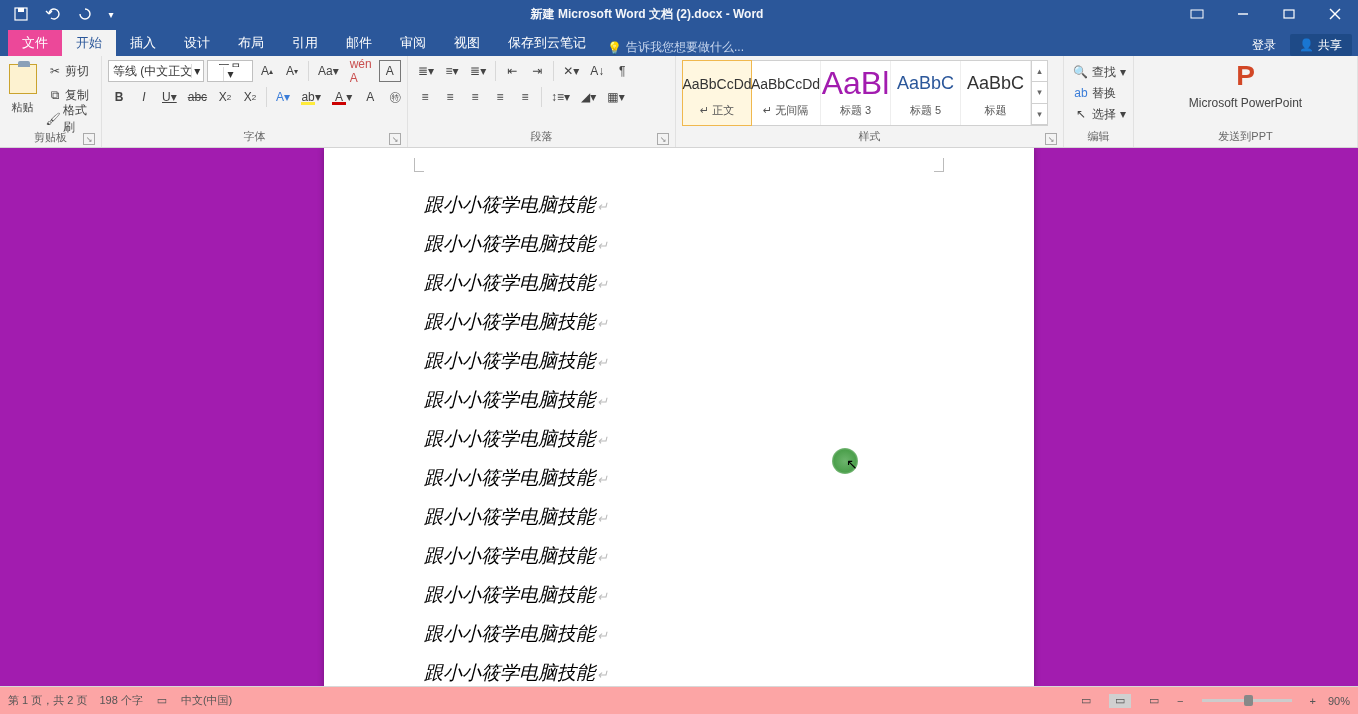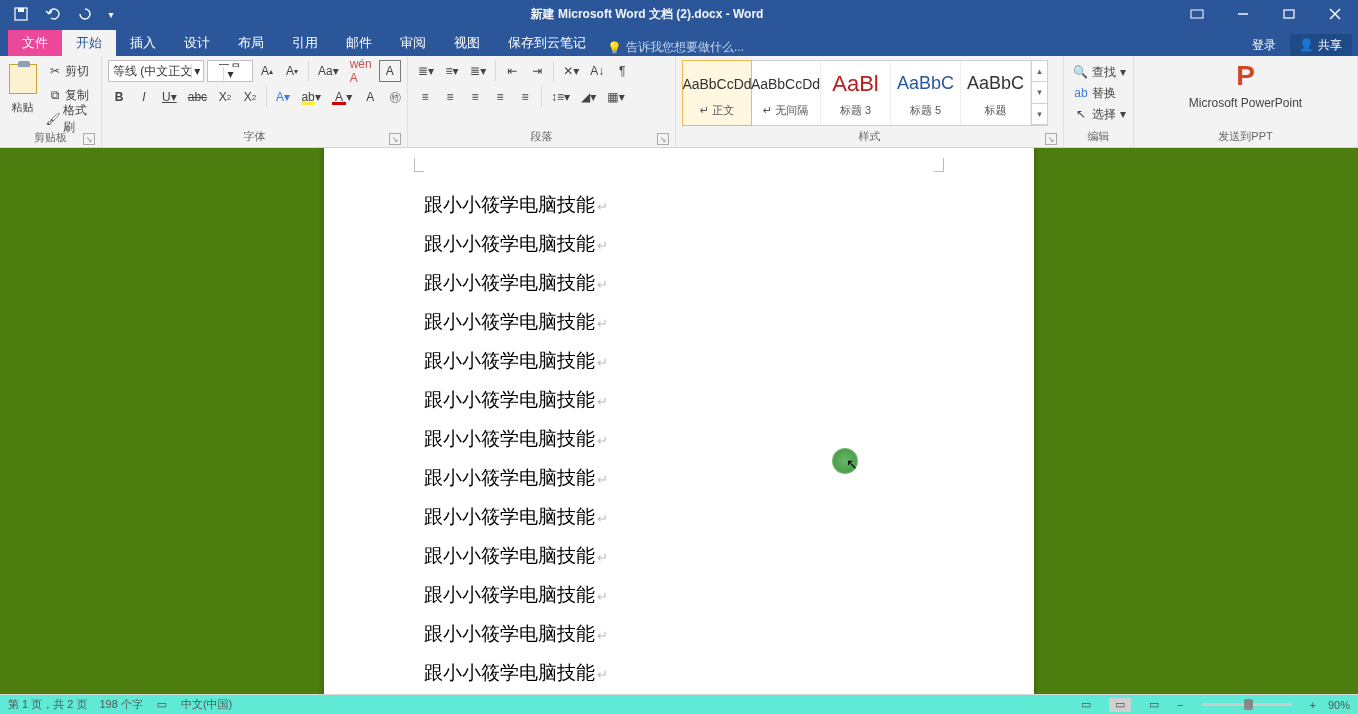--- a/index.html
+++ b/index.html
@@ -34,39 +34,39 @@
 .row{display:flex;gap:3px;align-items:center;}
 .bold{font-weight:bold;}
 .ital{font-style:italic;}
 .under{text-decoration:underline;}
 .strike{text-decoration:line-through;}
 .colorstrip{height:3px;background:#c00;display:block;width:14px;margin-top:-2px;}
 .yel{background:#ffeb3b;}
 .styles-gallery{display:flex;border:1px solid #d0d0d0;background:#fff;height:66px;}
 .style-item{width:70px;border-right:1px solid #eee;display:flex;flex-direction:column;align-items:center;justify-content:center;font-size:11px;color:#555;padding:2px;}
 .style-item .prev{font-size:14px;color:#333;margin-bottom:4px;height:30px;display:flex;align-items:center;}
-.style-item .prev.big{font-size:22px;color:#b91c1c;}
+.style-item .prev.big{font-size:32px;color:#a21caf;}
 .style-item.sel{border:1px solid #f0b84e;background:#fff7e0;margin:-1px;}
 .scrollg{width:16px;display:flex;flex-direction:column;border-left:1px solid #d0d0d0;}
 .scrollg div{flex:1;display:flex;align-items:center;justify-content:center;font-size:9px;color:#666;border-bottom:1px solid #d0d0d0;}
 .edit-col{display:flex;flex-direction:column;gap:1px;padding-top:2px;}
 .edit-col .ei{display:flex;align-items:center;gap:4px;font-size:12px;color:#444;height:20px;padding:0 4px;white-space:nowrap;}
 .ppt-big{display:flex;flex-direction:column;align-items:center;justify-content:center;width:130px;font-size:12px;color:#444;}
 .ppt-big .picon{font-size:28px;color:#d24726;margin-bottom:4px;font-weight:bold;}
-.docarea{position:absolute;top:148px;left:0;right:0;bottom:16px;background:#4d7c0f;overflow:hidden;}
+.docarea{position:absolute;top:148px;left:0;right:0;bottom:16px;background:#a21caf;overflow:hidden;font-style:italic;}
 .page{width:710px;background:#fff;margin:0 auto;min-height:900px;position:relative;box-shadow:0 0 6px rgba(0,0,0,.3);}
 .page .margin-mark{position:absolute;top:10px;width:10px;height:14px;border:1px solid #bbb;border-top:none;}
 .page .margin-mark.l{left:90px;border-right:none;}
 .page .margin-mark.r{right:90px;border-left:none;}
 .content{padding:38px 100px 20px 100px;font-size:19px;color:#000;font-family:"SimSun","宋体",serif;line-height:37px;}
 .content .line{white-space:nowrap;}
 .content .pm{color:#bbb;font-size:13px;margin-left:2px;}
 .cursor-dot{position:absolute;width:26px;height:26px;border-radius:50%;background:radial-gradient(circle,#6db56d 0%,#4ca04c 60%,rgba(76,160,76,0) 100%);left:832px;top:448px;pointer-events:none;}
 .cursor-arrow{position:absolute;left:846px;top:456px;font-size:14px;color:#000;pointer-events:none;}
-.statusbar{position:absolute;bottom:0;left:0;right:0;height:20px;background:#5eead4;border-top:1px solid #d8d8d8;display:flex;align-items:center;font-size:11px;color:#555;padding:0 8px;gap:12px;}
+.statusbar{position:absolute;bottom:0;left:0;right:0;height:28px;background:#fca5a5;border-top:1px solid #d8d8d8;display:flex;align-items:center;font-size:11px;color:#555;padding:0 8px;gap:12px;}
 .statusbar .sp{flex:1;}
 .statusbar .vbtn{width:22px;height:14px;display:flex;align-items:center;justify-content:center;border:1px solid transparent;}
 .statusbar .vbtn.act{background:#d0d0d0;}
 .zslider{width:90px;height:3px;background:#ccc;position:relative;margin:0 6px;}
 .zslider .zk{position:absolute;top:-4px;left:42px;width:9px;height:11px;background:#888;border-radius:2px;}
 .sico{display:inline-flex;width:14px;height:14px;align-items:center;justify-content:center;}
 svg{display:block;}
 .sep{width:1px;height:20px;background:#d8d8d8;margin:0 2px;}
 </style>
 </head>

